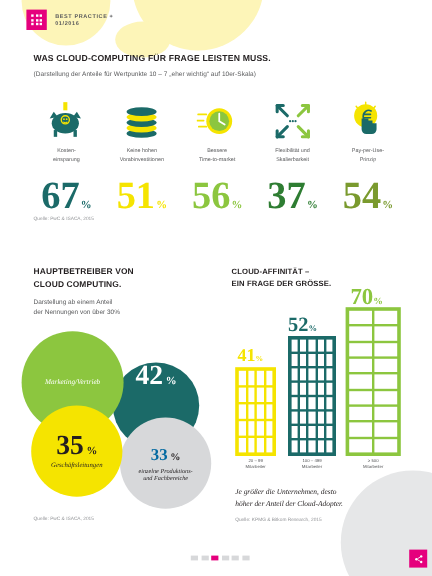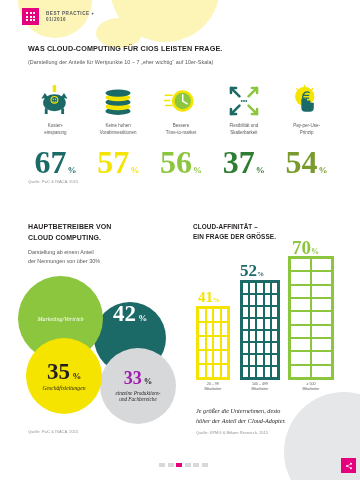--- a/index.html
+++ b/index.html
@@ -71,21 +71,21 @@
   .b46 .blab { font-size:6px; color:#fff; }
   .b42 { width:72px; height:72px; left:78px; top:26px; background:#1b6a68; z-index:3;gap:40px; }
   .b42 .bnum { font-size:23px; color:#fff; }
   .b42 .bsym { font-size:9px; color:#fff; }
   .b42 .blab { font-size:5.6px; color:#fff; }
   .b35 { width:76px; height:76px; left:10px; top:62px; background:#f5e400; z-index:5; }
   .b35 .bnum { font-size:23px; color:#231f20; }
   .b35 .bsym { font-size:9px; color:#231f20; }
   .b35 .blab { font-size:5.6px; color:#231f20; }
   .b33 { width:76px; height:76px; left:84px; top:72px; background:#d7d8da; z-index:4; }
-  .b33 .bnum { font-size:18px; color:#a21caf;font-family:Liberation Serif, serif; }
+  .b33 .bnum { font-size:14px; color:#0369a1;font-family:Liberation Serif, serif; }
   .b33 .bsym { font-size:8.5px; color:#231f20; }
   .b33 .blab { font-size:5.2px; color:#231f20; }
 
   .src2 { position:absolute; left:28px; top:429px; z-index:5; }
 
   
   .bldgs { position:absolute; left:196px; top:252px; width:142px; height:140px; z-index:3; }
   .bgroup { position:absolute; bottom:12px; display:flex; flex-direction:column; align-items:center; }
   .bnumtop { font-family:"Liberation Serif", serif; font-weight:700; line-height:1;
              position:absolute; white-space:nowrap; }
@@ -132,21 +132,21 @@
           <i></i>
         </div>
     </div>
     <div class="brand">
       <div class="brand-line1">BEST PRACTICE +</div>
       <div class="brand-line2">01/2016</div>
     </div>
   </div>
 
   <div class="s1">
-    <div class="s1-title">WAS CLOUD-COMPUTING FÜR CIOS LEISTEN FRAGE.</div>
+    <div class="s1-title">WAS CLOUD-COMPUTING FÜR FRAGE LEISTEN MUSS.</div>
     <div class="s1-sub">(Darstellung der Anteile für Wertpunkte 10 – 7 „eher wichtig“ auf 10er-Skala)</div>
   </div>
 
   <div class="icon-row" id="icon-row">
       <div class="icol">
         <div class="icon-box">
           <svg width="34" height="34" viewBox="0 0 60 60">
             <rect x="26" y="2" width="6" height="12" fill="#f5e400"></rect>
             <ellipse cx="29" cy="33" rx="20" ry="15" fill="#1b6a68"></ellipse>
             <rect x="12" y="43" width="5" height="10" fill="#1b6a68"></rect>
@@ -210,21 +210,21 @@
             <path d="M24 20 h9 M24 25 h9 M34 15 a8 9 0 1 0 0 16" stroke="#1b6a68" stroke-width="2.4" fill="none" stroke-linecap="round"></path>
             <path d="M20 26 v16 a7 7 0 0 0 7 7 h8 a7 7 0 0 0 7 -7 v-9 h-6 v-4 h-6 v-3 z" fill="#1b6a68"></path>
           </svg>
         </div>
         <div class="icap">Pay-per-Use-<br>Prinzip</div>
       </div>
     </div>
 
   <div class="pct-row" id="pct-row">
       <div class="pcol"><span class="pnum" style="color: rgb(27, 106, 104);">67</span><span class="psym" style="color: rgb(27, 106, 104);">%</span></div>
-      <div class="pcol"><span class="pnum" style="color: rgb(245, 228, 0);">57</span><span class="psym" style="color: rgb(245, 228, 0);">%</span></div>
+      <div class="pcol"><span class="pnum" style="color: rgb(245, 228, 0);">51</span><span class="psym" style="color: rgb(245, 228, 0);">%</span></div>
       <div class="pcol"><span class="pnum" style="color: rgb(140, 198, 63);">56</span><span class="psym" style="color: rgb(140, 198, 63);">%</span></div>
       <div class="pcol"><span class="pnum" style="color: rgb(46, 125, 50);">37</span><span class="psym" style="color: rgb(46, 125, 50);">%</span></div>
       <div class="pcol"><span class="pnum" style="color: rgb(122, 154, 46);">54</span><span class="psym" style="color: rgb(122, 154, 46);">%</span></div>
     </div>
 
   <div class="src src1">Quelle: PwC &amp; ISACA, 2015</div>
 
   <div class="s2head">
     <div class="s2-title">HAUPTBETREIBER VON<br>CLOUD COMPUTING.</div>
     <div class="s2-sub">Darstellung ab einem Anteil<br>der Nennungen von über 30%</div>

